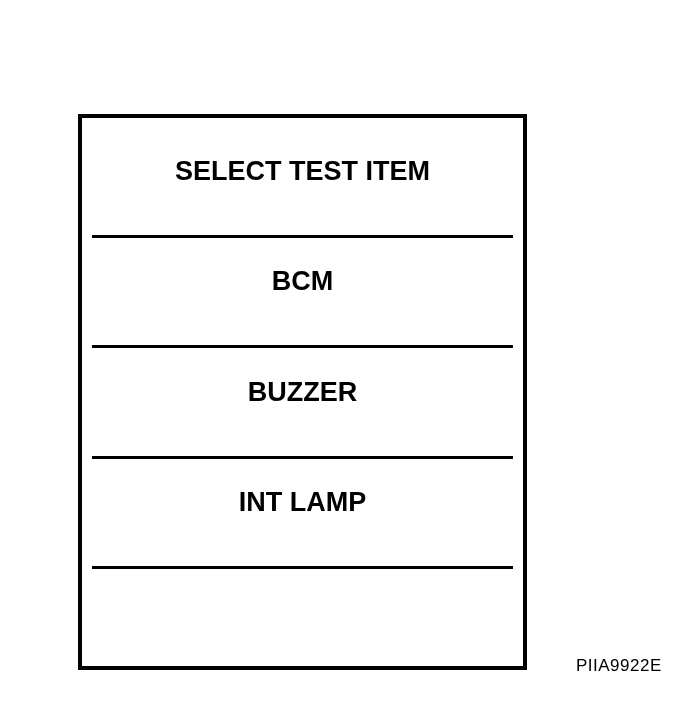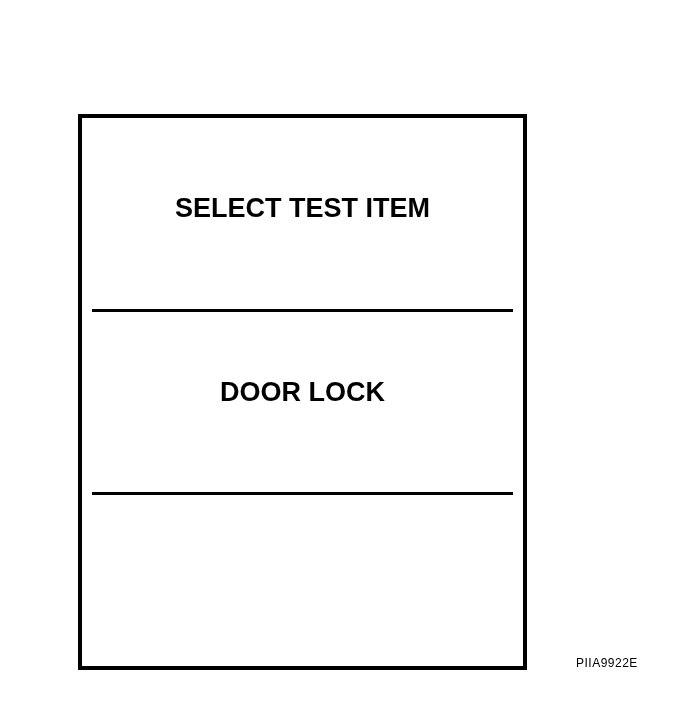--- a/index.html
+++ b/index.html
@@ -49,41 +49,43 @@
   }
 
   .menu-row:first-child {
     border-top: none;
   }
 
   .figure-id {
     position: absolute;
     left: 536px;
     top: 616px;
-    font-size: 12px;
+    font-size: 17px;
     font-weight: normal;
     color: #000000;
     letter-spacing: 0.5px;
     white-space: nowrap;
   }
 </style>
 </head>
 <body>
 
 <div class="canvas">
 
   <div class="menu-box">
 
     <div class="menu-row">SELECT TEST ITEM</div>
 
-
-    <div class="menu-row">DOOR LOCK</div>
+    <div class="menu-row">BCM</div>
 
 
 
+    <div class="menu-row">BUZZER</div>
+
+    <div class="menu-row">INT LAMP</div>
 
 
     <div class="menu-row"></div>
 
   </div>
 
   <div class="figure-id">PIIA9922E</div>
 
 </div>
 

